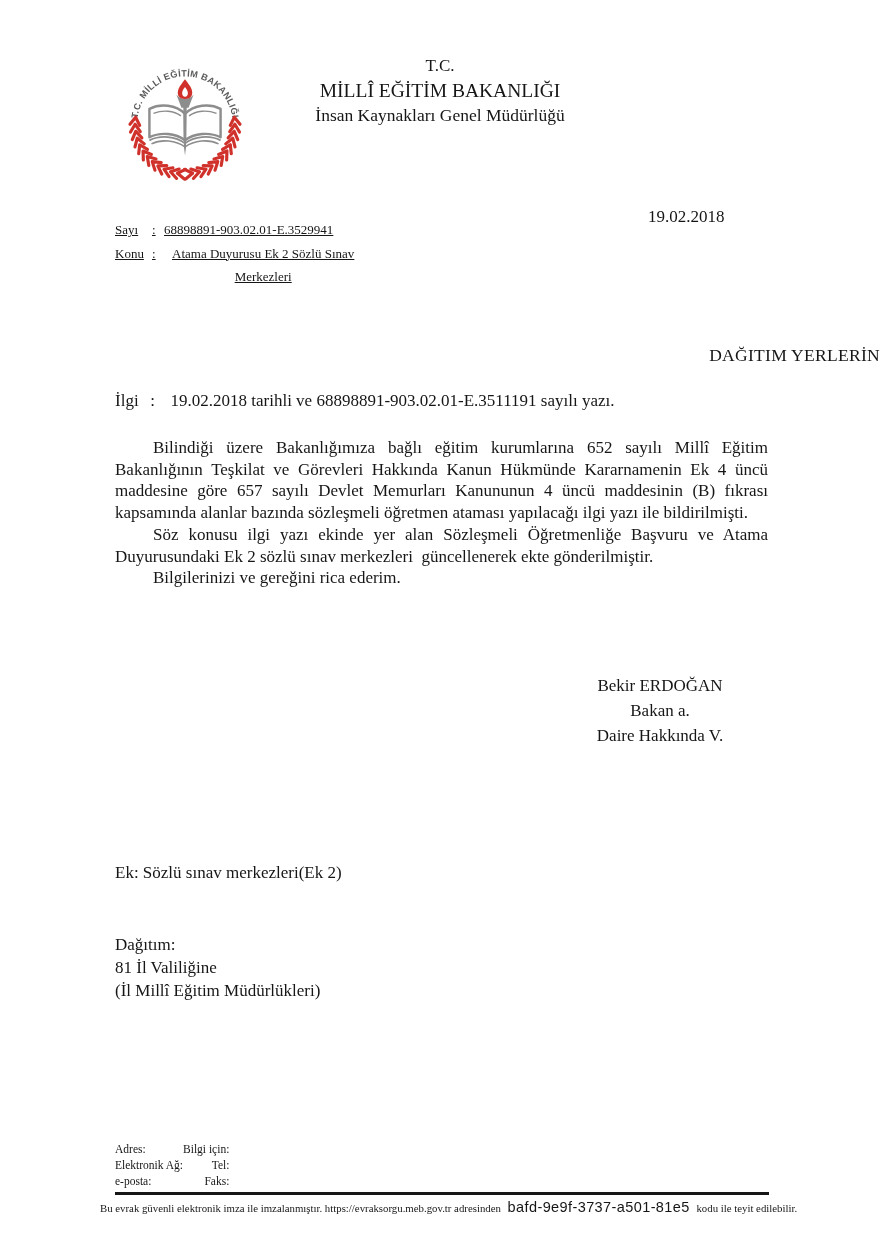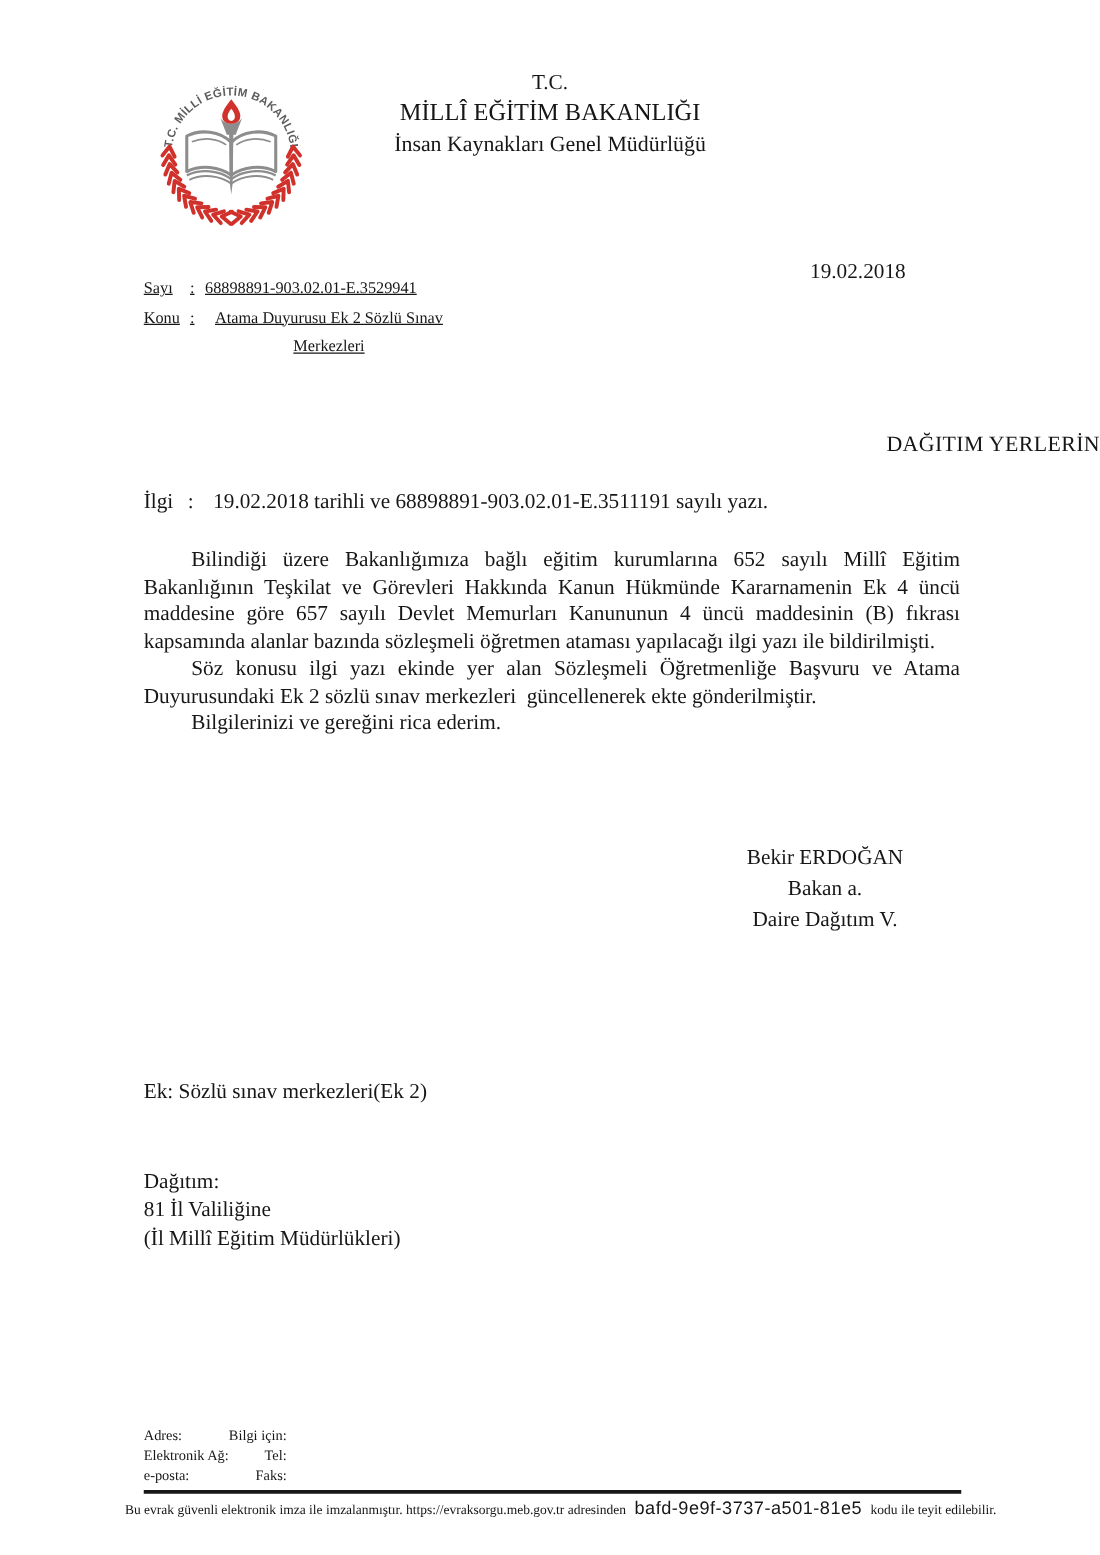--- a/index.html
+++ b/index.html
@@ -137,21 +137,21 @@
 
   <div class="body-text">
     <p>Bilindiği üzere Bakanlığımıza bağlı eğitim kurumlarına 652 sayılı Millî Eğitim Bakanlığının Teşkilat ve Görevleri Hakkında Kanun Hükmünde Kararnamenin Ek 4 üncü maddesine göre 657 sayılı Devlet Memurları Kanununun 4 üncü maddesinin (B) fıkrası kapsamında alanlar bazında sözleşmeli öğretmen ataması yapılacağı ilgi yazı ile bildirilmişti.</p>
     <p>Söz konusu ilgi yazı ekinde yer alan Sözleşmeli Öğretmenliğe Başvuru ve Atama Duyurusundaki Ek 2 sözlü sınav merkezleri  güncellenerek ekte gönderilmiştir.</p>
     <p>Bilgilerinizi ve gereğini rica ederim.</p>
   </div>
 
   <div class="signature">
     <div>Bekir ERDOĞAN</div>
     <div>Bakan a.</div>
-    <div>Daire Dağıtım V.</div>
+    <div>Daire Hakkında V.</div>
   </div>
 
   <div class="attachment">Ek: Sözlü sınav merkezleri(Ek 2)</div>
 
   <div class="distribution">
     <div>Dağıtım:</div>
     <div>81 İl Valiliğine</div>
     <div>(İl Millî Eğitim Müdürlükleri)</div>
   </div>
 

